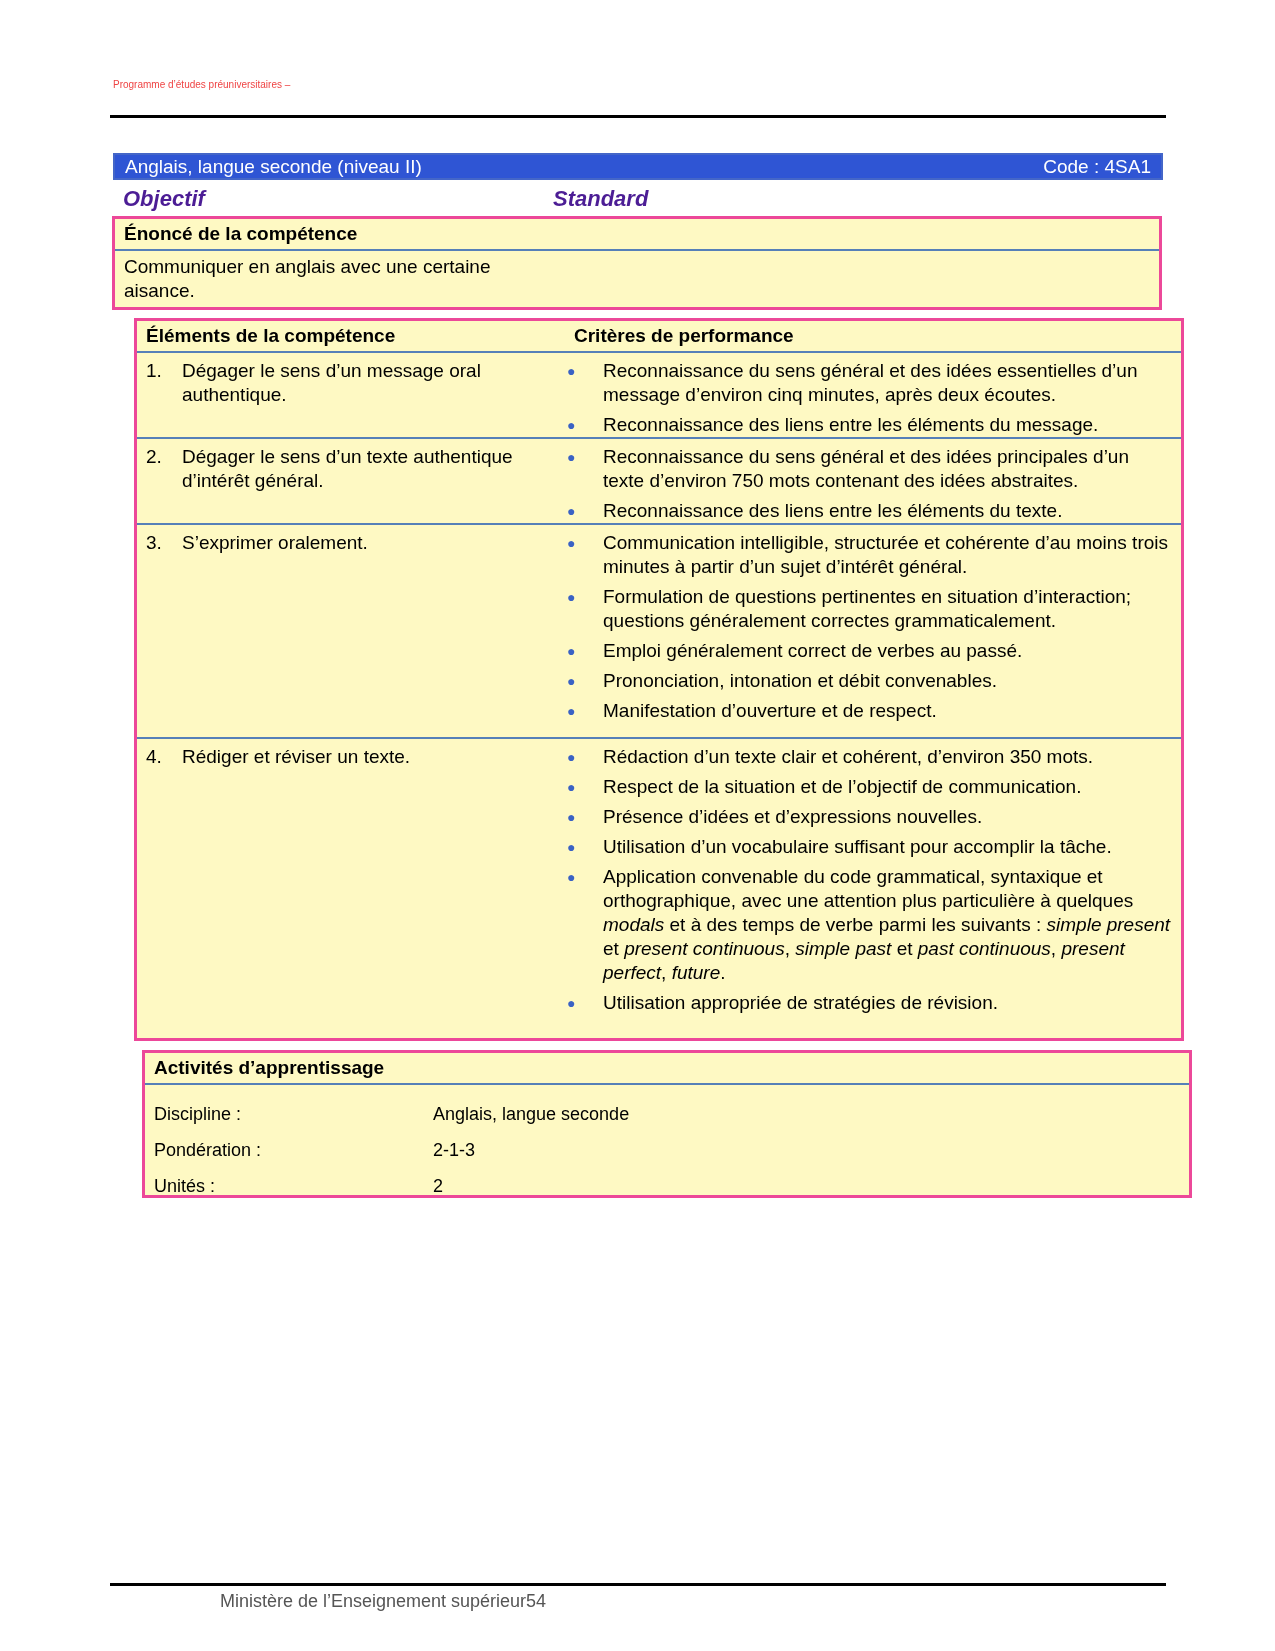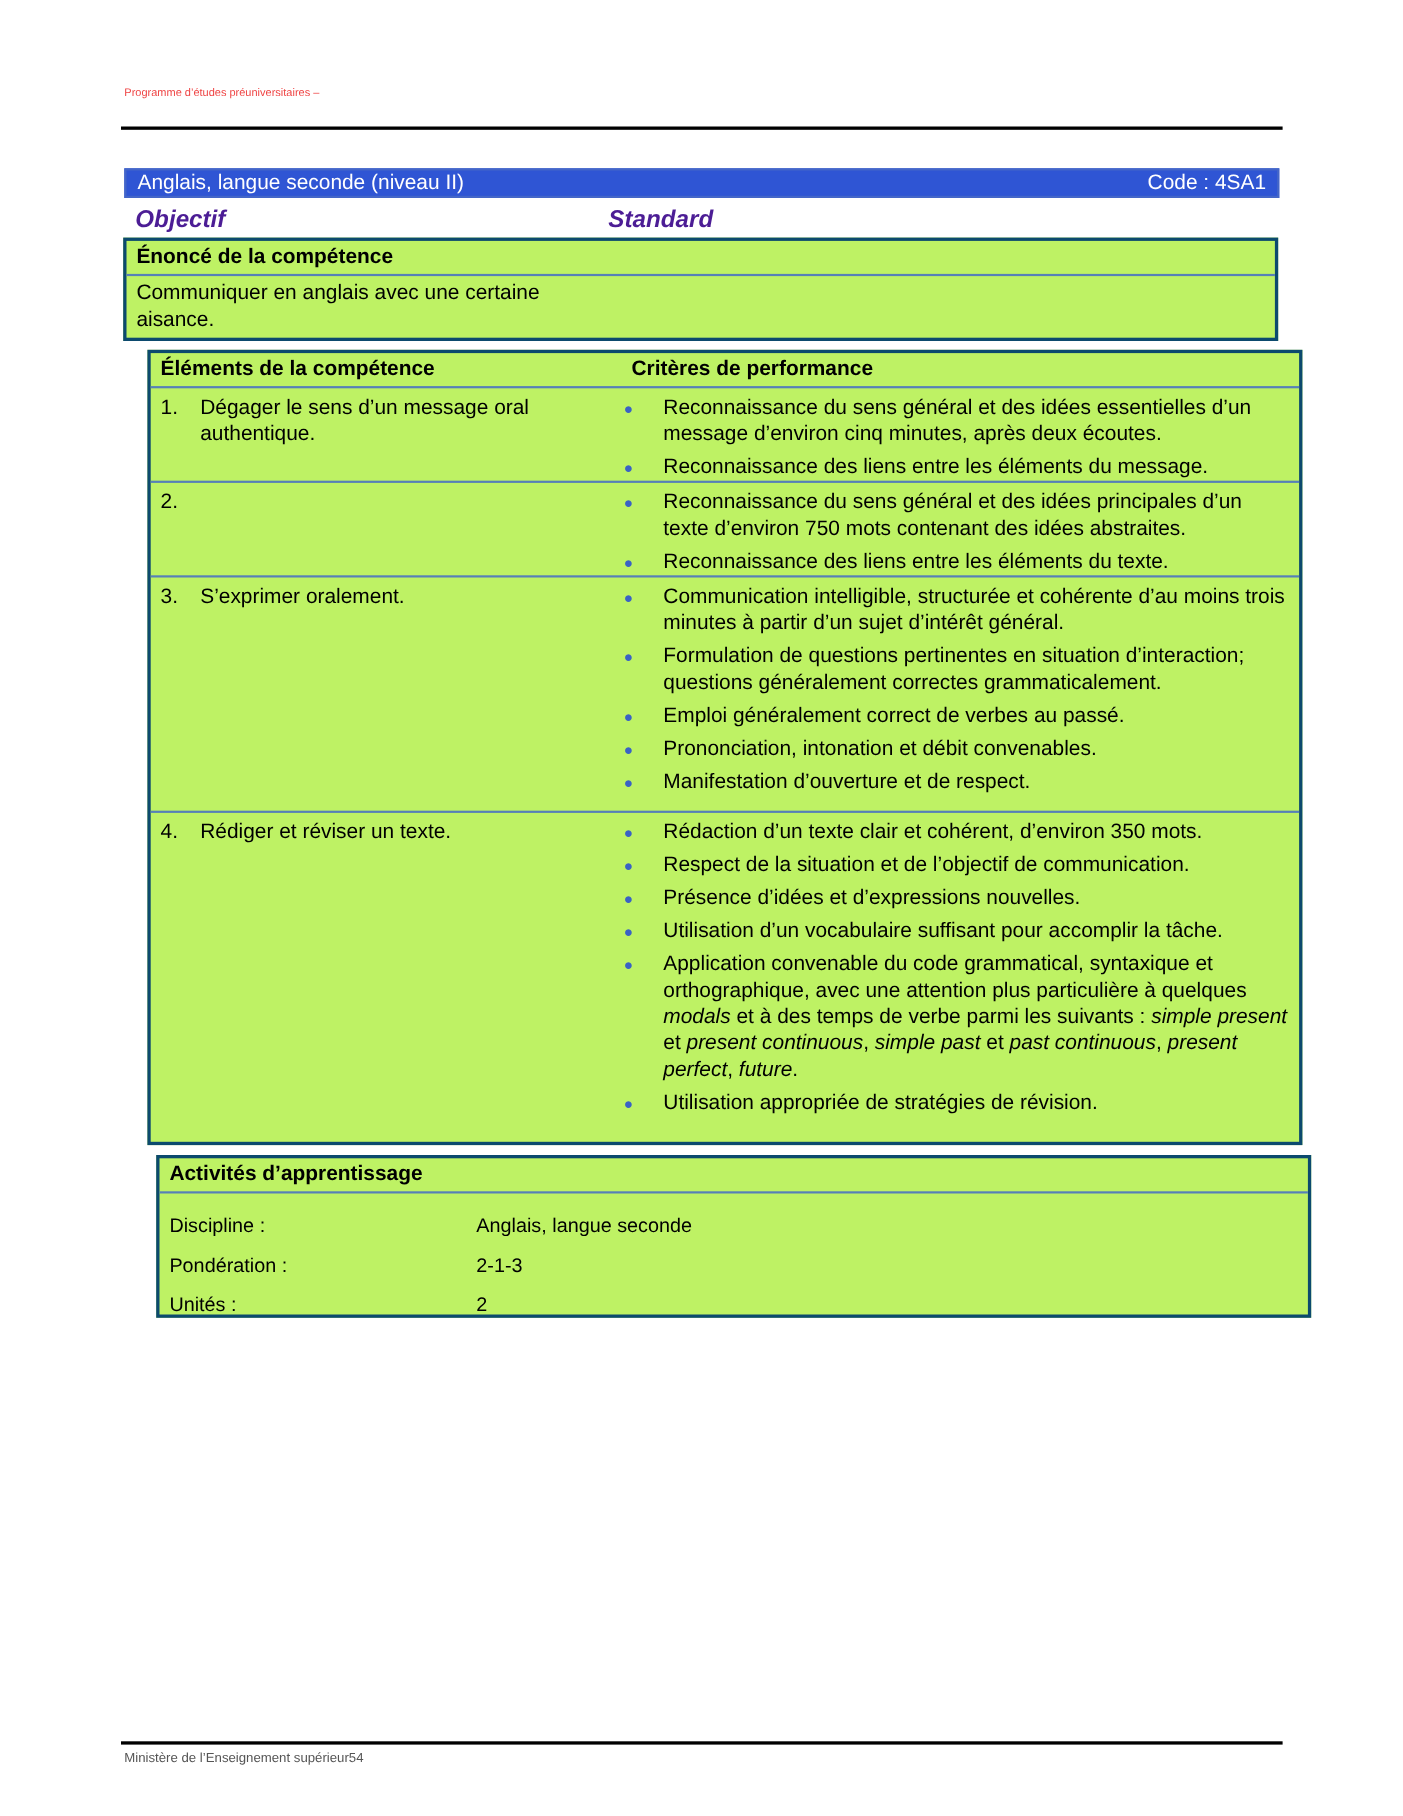--- a/index.html
+++ b/index.html
@@ -7,21 +7,21 @@
   .page-header { position: absolute; left: 113px; top: 76px; width: 1050px; font-size: 10px; color: #ef4444; line-height: 18px; }
   .page-header .row { display: flex; justify-content: space-between; }
   .page-header .it { font-style: italic; }
   .header-rule { position: absolute; left: 110px; top: 115px; width: 1056px; height: 3px; background: #000; }
 
   .title-bar { position: absolute; left: 113px; top: 153px; width: 1050px; height: 27px; background: #2f55d4; display: flex; align-items: center; justify-content: space-between; padding: 0 10px; box-sizing: border-box; color: #fff; font-size: 19px; border: 2px solid #4466c8; }
   .obj-row { position: absolute; left: 113px; top: 184px; width: 1050px; height: 30px; font-size: 22px; font-weight: bold; font-style: italic; color: #4c1d95; }
   .obj-row .obj { position: absolute; left: 10px; top: 2px; }
   .obj-row .std { position: absolute; left: 440px; top: 2px; }
 
-  .box { position: absolute; left: 112px; width: 1050px; border: 3px solid #0c4a6e; box-sizing: border-box; background: #bef264; }
+  .box { position: absolute; left: 112px; width: 1050px; border: 3px solid #ec4899; box-sizing: border-box; background: #fef9c3; }
   .box .hdr { font-weight: bold; font-size: 19px; padding: 4px 9px; border-bottom: 2px solid #5680b8; height: 32px; box-sizing: border-box; display: flex; }
   .enonce { top: 216px; height: 94px; }
   .enonce .body { font-size: 19px; padding: 4px 9px; line-height: 24px; width: 420px; }
 
   .elements { top: 318px; height: 723px; margin-left: 22px; }
   .elements .hdr .c1 { width: 428px; }
   .erow { display: flex; border-bottom: 2px solid #5680b8; box-sizing: border-box; }
   .erow:last-child { border-bottom: none; }
   .erow .left { width: 428px; padding: 6px 6px 0 9px; box-sizing: border-box; font-size: 19px; line-height: 24px; display: flex; }
   .erow .left .num { width: 36px; flex: none; }
@@ -30,21 +30,21 @@
   .crit .bullet { width: 36px; flex: none; color: #3a62c4; font-size: 14px; padding-left: 2px; }
   .crit .txt { flex: 1; }
   .crit:last-child { margin-bottom: 0; }
 
   .activites { top: 1050px; height: 148px; margin-left: 30px; }
   .activites .kv { display: flex; font-size: 18px; padding: 0 9px; height: 36px; align-items: flex-end; }
   .activites .kv .k { width: 279px; }
   .activites .kvs { padding-top: 4px; }
 
   .footer-rule { position: absolute; left: 110px; top: 1583px; width: 1056px; height: 3px; background: #000; }
-  .footer { position: absolute; left: 113px; top: 1591px; width: 540px; font-size: 12px; color: #555; display: flex; justify-content: flex-start; }
+  .footer { position: absolute; left: 113px; top: 1591px; width: 540px; font-size: 18px; color: #555; display: flex; justify-content: center; }
 </style>
 </head>
 <body>
 
 <div class="page-header">
   <div>Programme d’études préuniversitaires –</div>
 </div>
 <div class="header-rule"></div>
 
 <div class="title-bar">
@@ -80,20 +80,21 @@
           </div>
           <div class="crit">
             <span class="bullet">●</span>
             <span class="txt">Reconnaissance des liens entre les éléments du message.</span>
           </div>
         </div>
       </div>
       <div class="erow" style="height: 86px;">
         <div class="left">
           <span class="num">2.</span>
+          <span>Dégager le sens d’un texte authentique d’intérêt général.</span>
         </div>
         <div class="right">
           <div class="crit">
             <span class="bullet">●</span>
             <span class="txt">Reconnaissance du sens général et des idées principales d’un texte d’environ 750 mots contenant des idées abstraites.</span>
           </div>
           <div class="crit">
             <span class="bullet">●</span>
             <span class="txt">Reconnaissance des liens entre les éléments du texte.</span>
           </div>

